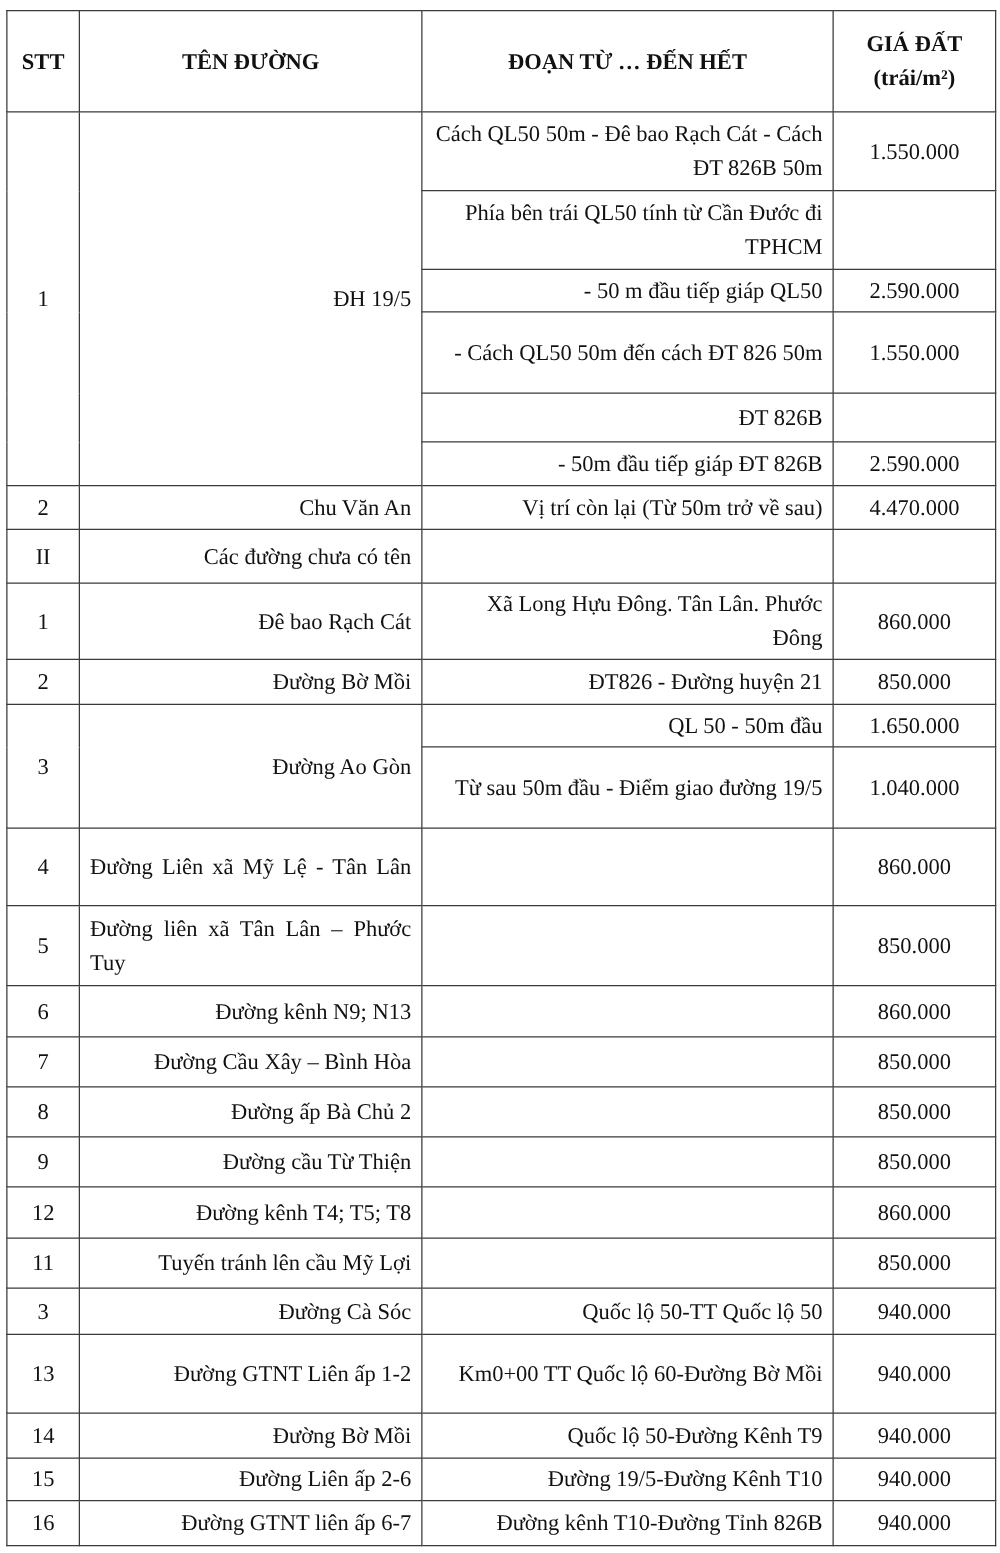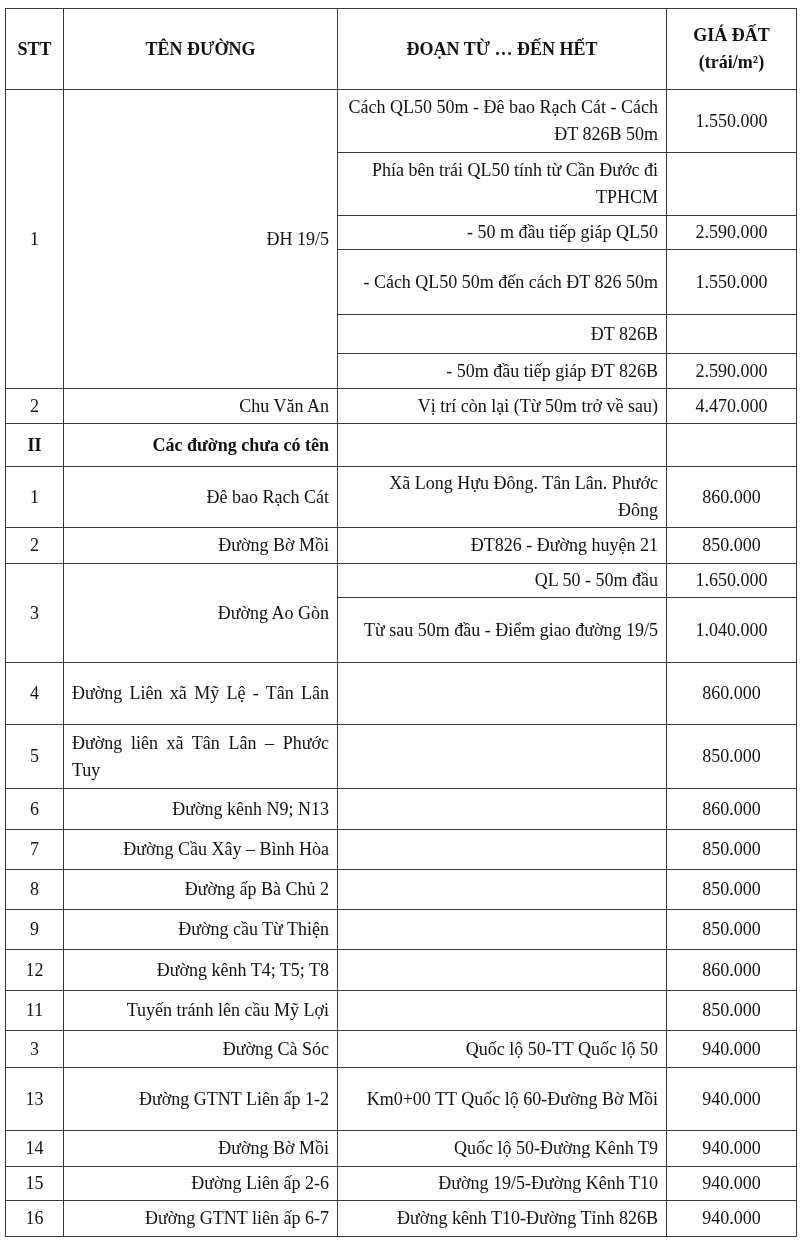--- a/index.html
+++ b/index.html
@@ -21,21 +21,21 @@
   }
   th { font-weight: bold; text-align: center; }
   col.c-stt { width: 58px; }
   col.c-name { width: 274px; }
   col.c-seg { width: 329px; }
   col.c-price { width: 130px; }
   td.stt { text-align: center; }
   td.price { text-align: center; }
   td.name, td.seg { text-align: right; }
   td.justify { text-align: justify; text-align-last: justify; }
-  .section td.stt, .section td.name { font-weight: bold; }
+  .section td.stt, .section td.name { font-weight: normal; }
 </style>
 </head>
 <body>
 
 <div class="page">
 <table class="price-table">
   <colgroup>
     <col class="c-stt">
         <col class="c-name">
         <col class="c-seg">

